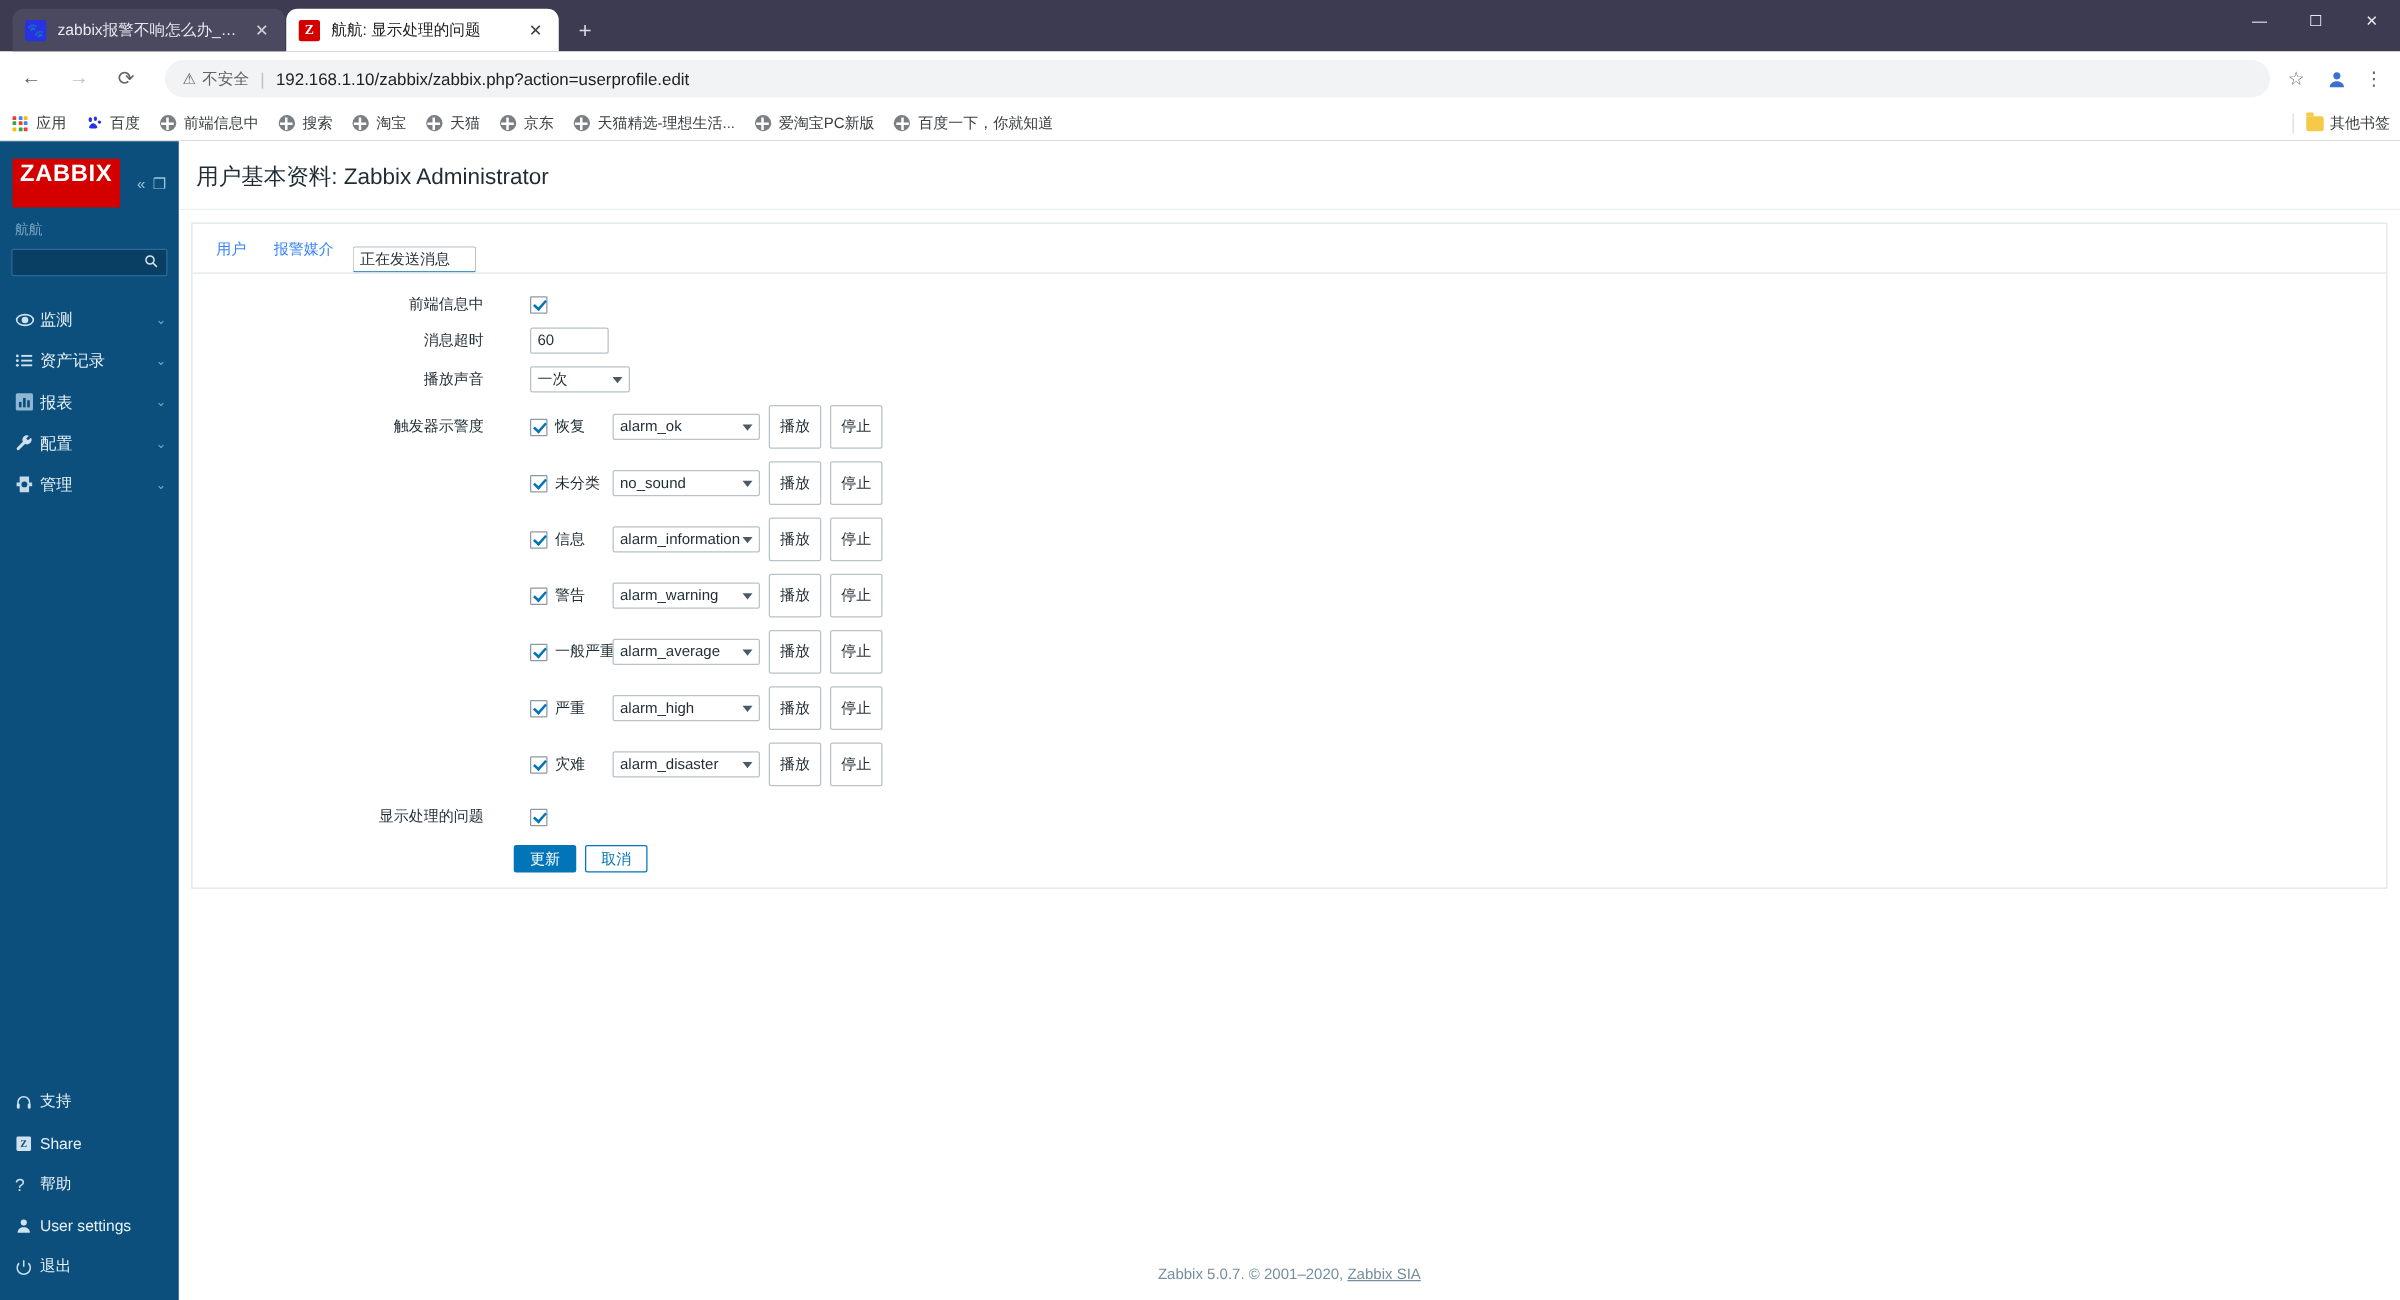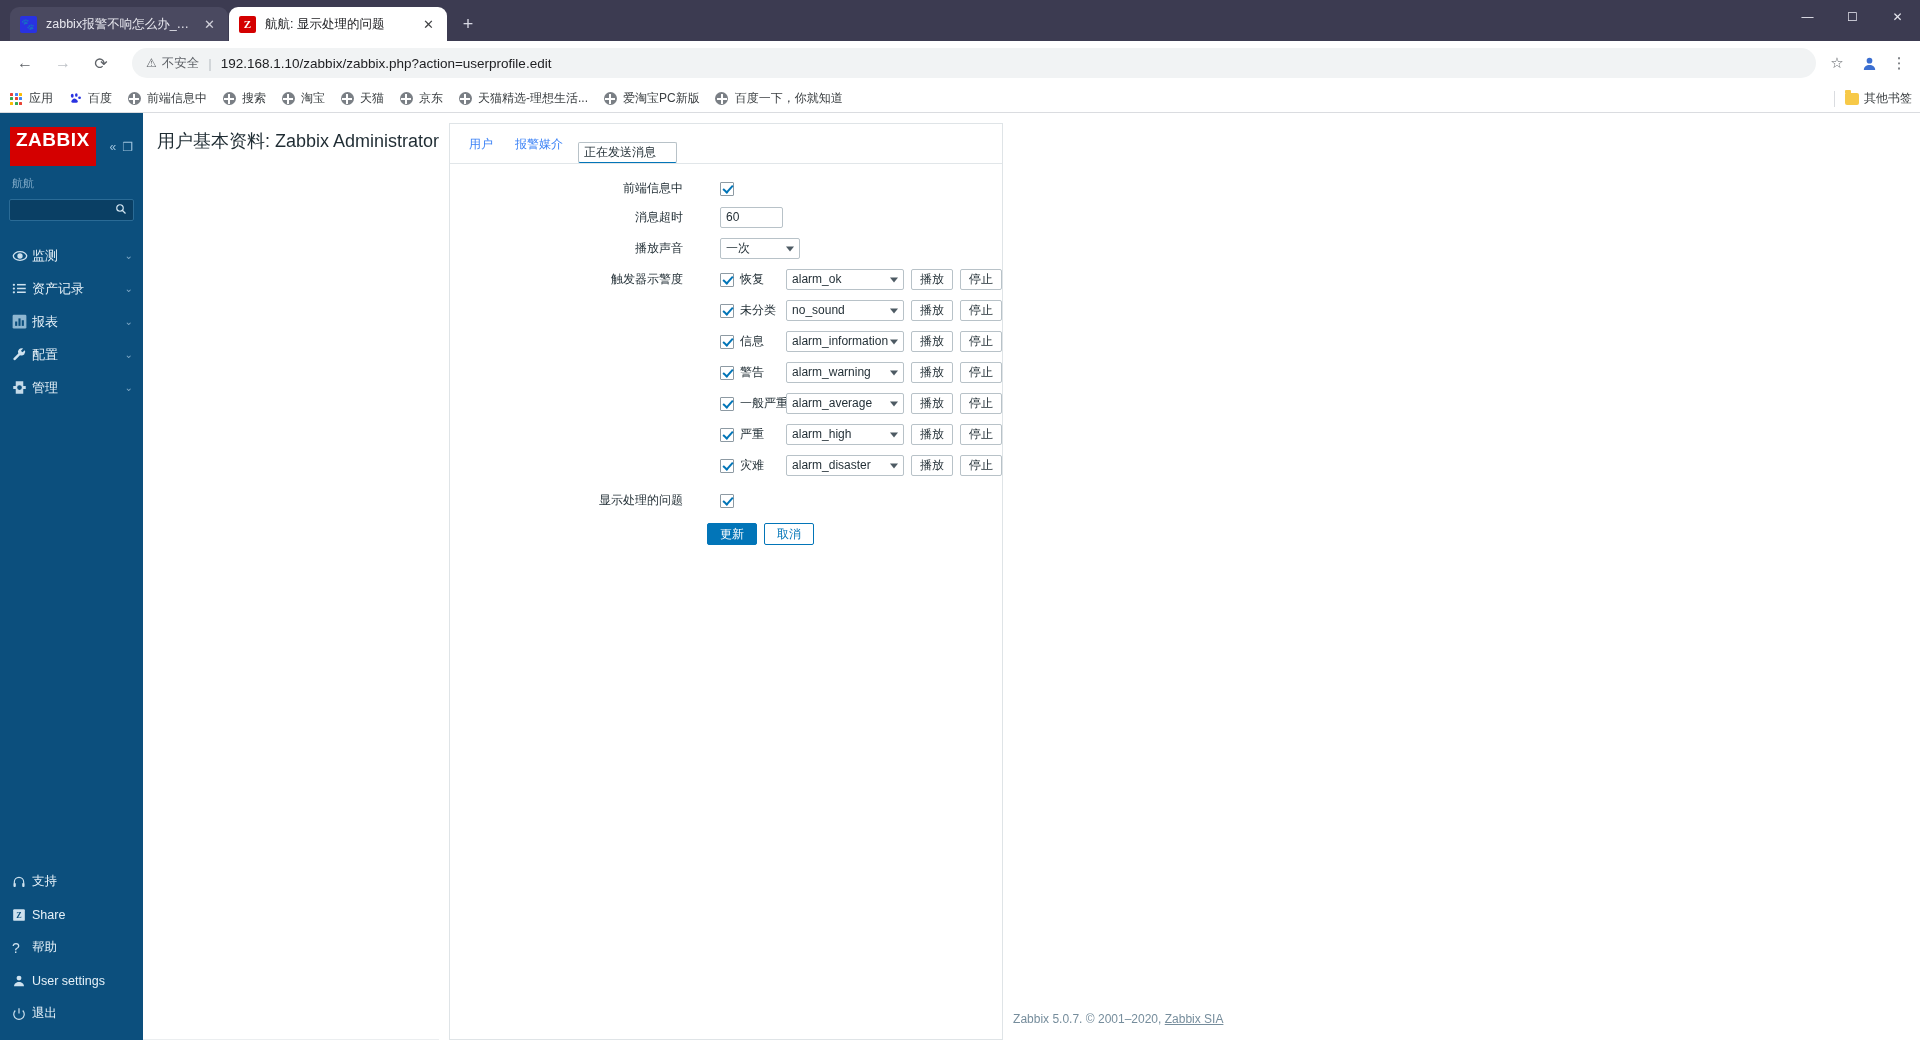--- a/index.html
+++ b/index.html
@@ -120,21 +120,21 @@
     display: flex; align-items: center; height: 33px; padding: 0 10px 0 12px;
     font-size: 13px; color: #e6f1f8;
   }
   .nav-ico { width: 20px; flex: 0 0 20px; display: flex; align-items: center; color: #cfe2ef; font-size: 14px; }
   .nav-label { flex: 1 1 auto; }
   .chev { color: #7ea8c6; font-size: 10px; }
   .nav-bottom { margin-top: auto; padding-bottom: 10px; }
   .nav-bottom .nav-item { height: 33px; font-size: 12.5px; }
 
   
-  .content { flex: 1 1 auto; display: flex; background: #fff; }
+  .content { flex: 1 1 auto; display: flex; flex-direction: column; background: #fff; }
   .page-title {
     font-size: 18px; color: #1f2c33; padding: 16px 0 14px 14px;
     font-weight: normal; border-bottom: 1px solid #ebeef0;
   }
   .tabs-card { margin: 10px 10px 0 10px; border: 1px solid #dfe4e7; background: #fff; padding-bottom: 12px; }
   .tabs-row { display: flex; align-items: flex-end; border-bottom: 1px solid #e1e6e9; padding: 8px 12px 0 12px; }
   .ftab {
     font-size: 12px; color: #3b82f6; padding: 4px 7px 7px 7px; margin-right: 8px;
     border-bottom: 3px solid transparent;
   }
@@ -170,21 +170,21 @@
   .sel.w78 { width: 80px; }
   .sel.w120 { width: 118px; }
   .sel-arrow {
     position: absolute; right: 6px; top: 50%; transform: translateY(-50%);
     width: 0; height: 0; border-left: 4px solid transparent; border-right: 4px solid transparent;
     border-top: 5px solid #4d5a63;
   }
   .sev-label { width: 46px; flex: 0 0 46px; margin-left: 6px; font-size: 12px; white-space: nowrap; }
   .sev-label.wide { width: 46px; }
   .btn-sm {
-    height: 21px; min-width: 41px; border: 1px solid #b8c2c8; background: #fff;
+    height: 35px; min-width: 41px; border: 1px solid #b8c2c8; background: #fff;
     border-radius: 2px; font-size: 12px; color: #1f2c33; margin-left: 7px;
     display: flex; align-items: center; justify-content: center; padding: 0 8px;
   }
   .btn-primary {
     height: 22px; background: #0275b8; border: 1px solid #0275b8; color: #fff;
     border-radius: 2px; font-size: 12px; padding: 0 12px; display: flex;
     align-items: center; justify-content: center;
   }
   .btn-secondary {
     height: 22px; background: #fff; border: 1px solid #0275b8; color: #0275b8;

